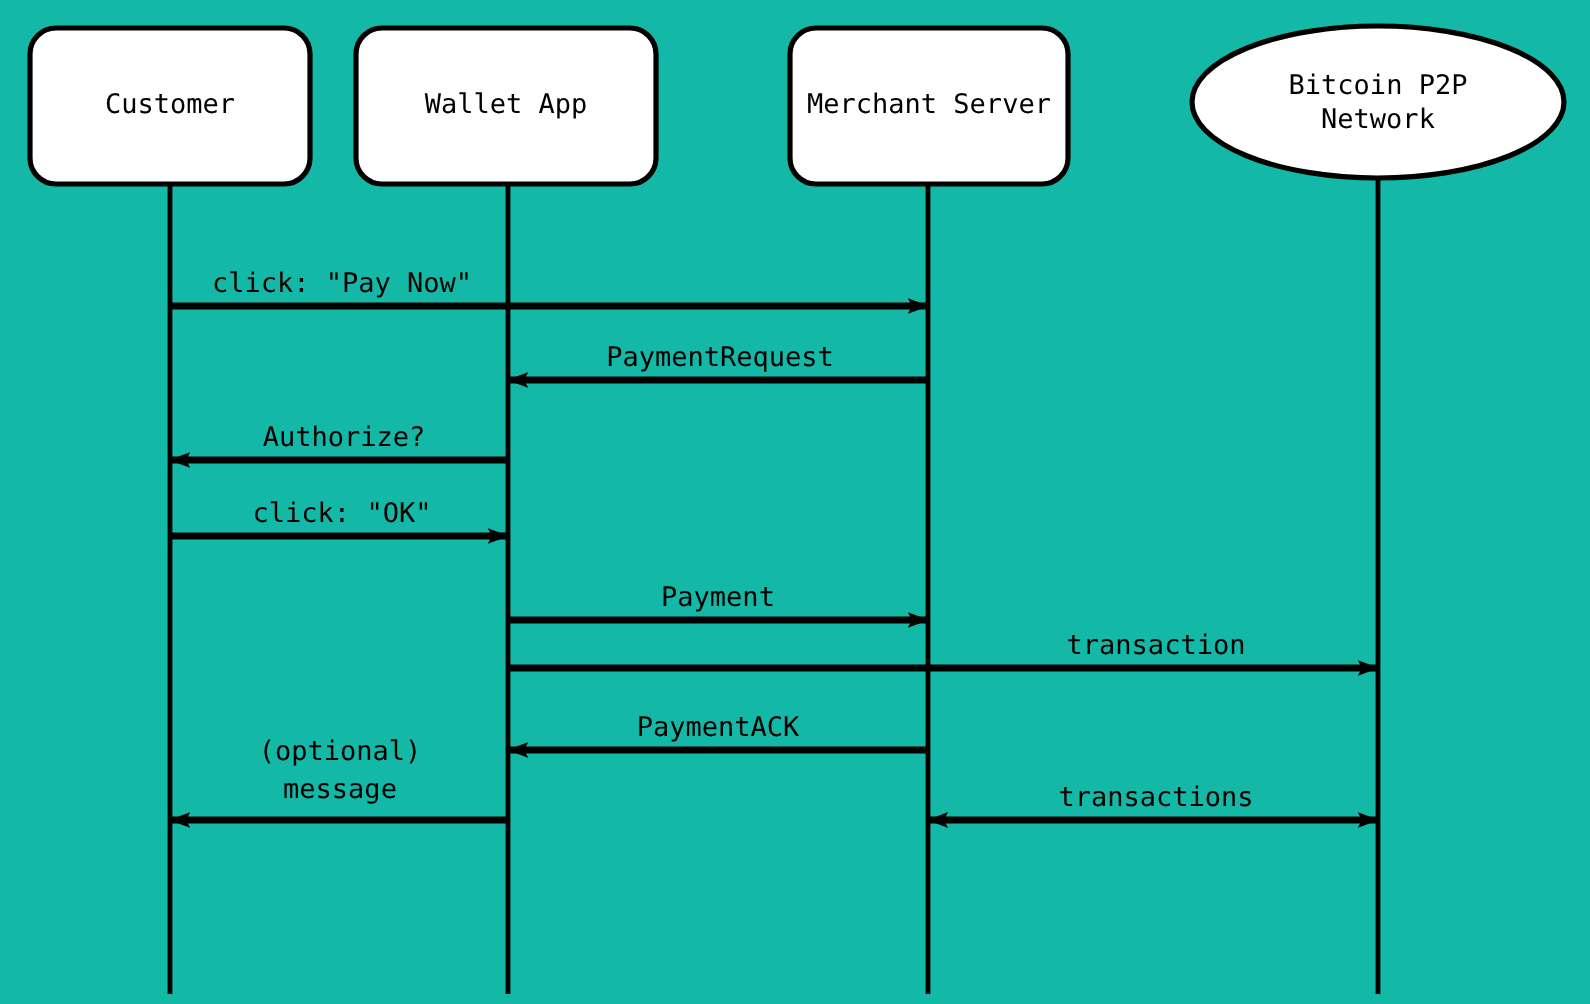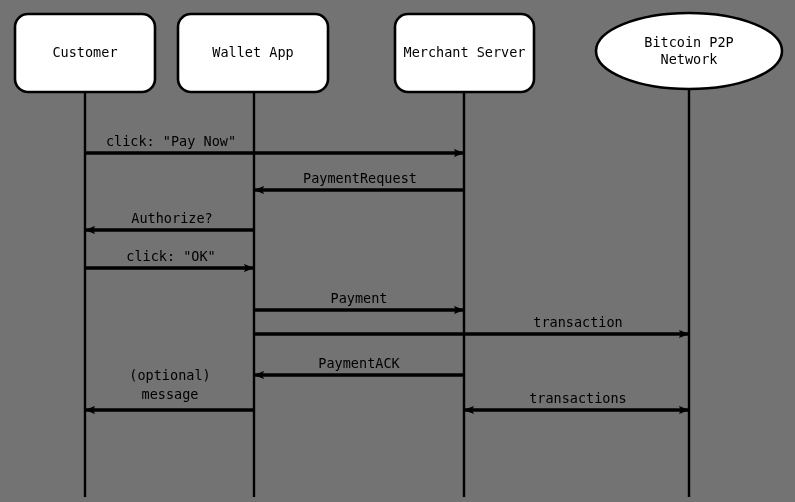--- a/index.html
+++ b/index.html
@@ -7,21 +7,21 @@
     padding: 0;
     background: #ffffff;
   }
   body {
     font-family: "DejaVu Sans Mono", "Liberation Mono", monospace;
   }
   #diagram-root {
     position: relative;
     width: 795px;
     height: 502px;
-    background: #737373;
+    background: #14b8a6;
     overflow: hidden;
   }
   svg#sequence-canvas {
     display: block;
     width: 795px;
     height: 502px;
   }
   .participant-shape {
     fill: #ffffff;
     stroke: #000000;

